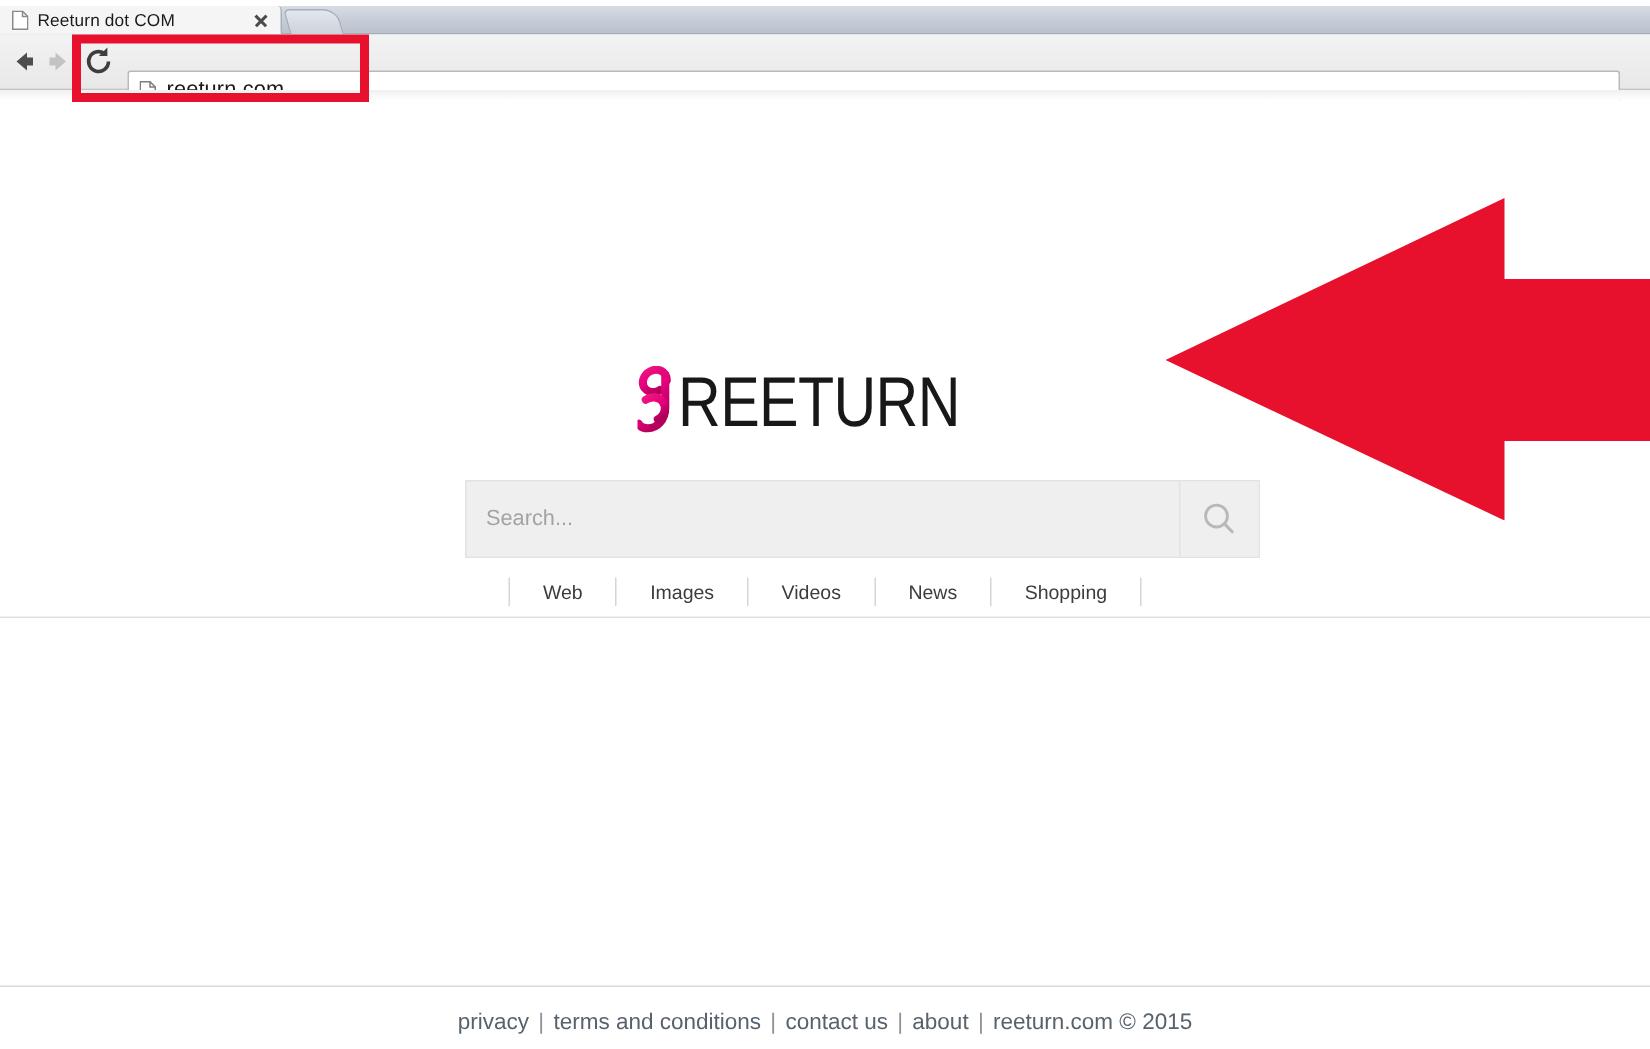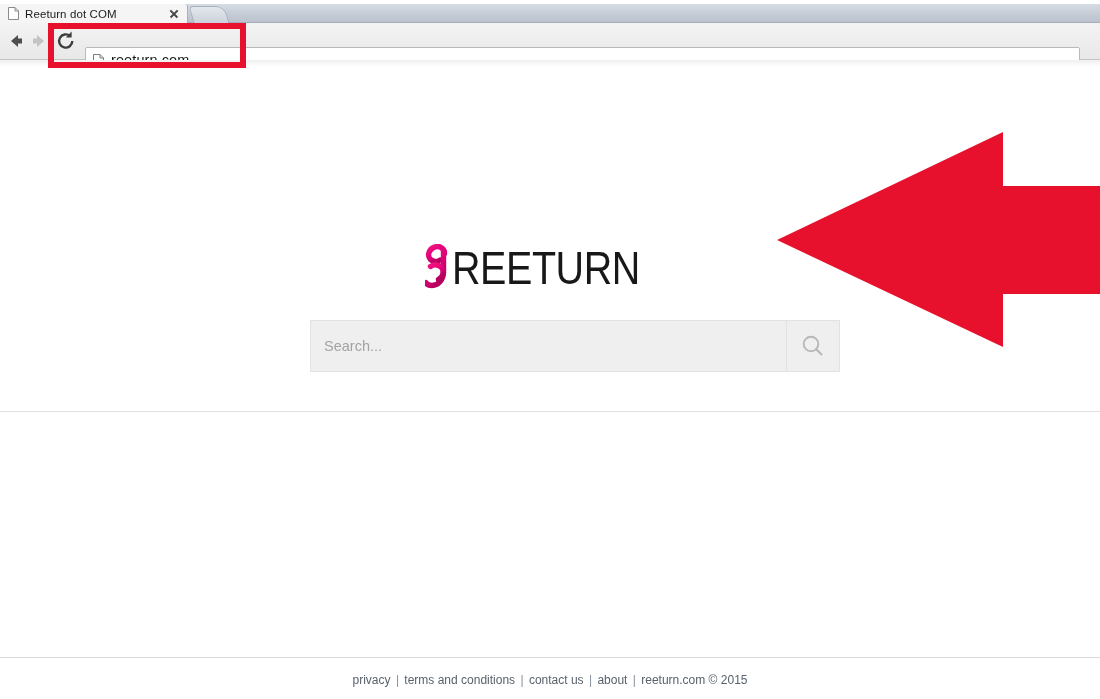--- a/index.html
+++ b/index.html
@@ -304,21 +304,21 @@
     width: 1100px;
     height: 1px;
     background: #d9d9d9;
   }
 
   .footer {
     position: absolute;
     left: 0; top: 606px;
     width: 1100px;
     text-align: center;
-    font-size: 12px;
+    font-size: 15px;
     color: #58626d;
     white-space: nowrap;
   }
   .footer a {
     color: #58626d;
     text-decoration: none;
     cursor: pointer;
   }
   .footer .fsep { color: #8a929b; padding: 0 2px; }
   .footer .copy { color: #58626d; }
@@ -414,20 +414,33 @@
       <button class="search-btn">
         <span>
           <svg width="26" height="26" viewBox="0 0 26 26">
             <circle cx="11" cy="11" r="7.3" fill="none" stroke="#b8b8b8" stroke-width="1.9"></circle>
             <line x1="16.3" y1="16.3" x2="21.5" y2="21.5" stroke="#b8b8b8" stroke-width="2.1" stroke-linecap="round"></line>
           </svg>
         </span>
       </button>
     </div>
 
+    <div class="navlinks">
+      <span class="sep"></span>
+      <a href="#">Web</a>
+      <span class="sep"></span>
+      <a href="#">Images</a>
+      <span class="sep"></span>
+      <a href="#">Videos</a>
+      <span class="sep"></span>
+      <a href="#">News</a>
+      <span class="sep"></span>
+      <a href="#">Shopping</a>
+      <span class="sep"></span>
+    </div>
 
     <div class="rule-top"></div>
     <div class="rule-bottom"></div>
 
     <div class="footer">
       <a href="#">privacy</a>
       <span class="fsep">|</span>
       <a href="#">terms and conditions</a>
       <span class="fsep">|</span>
       <a href="#">contact us</a>

